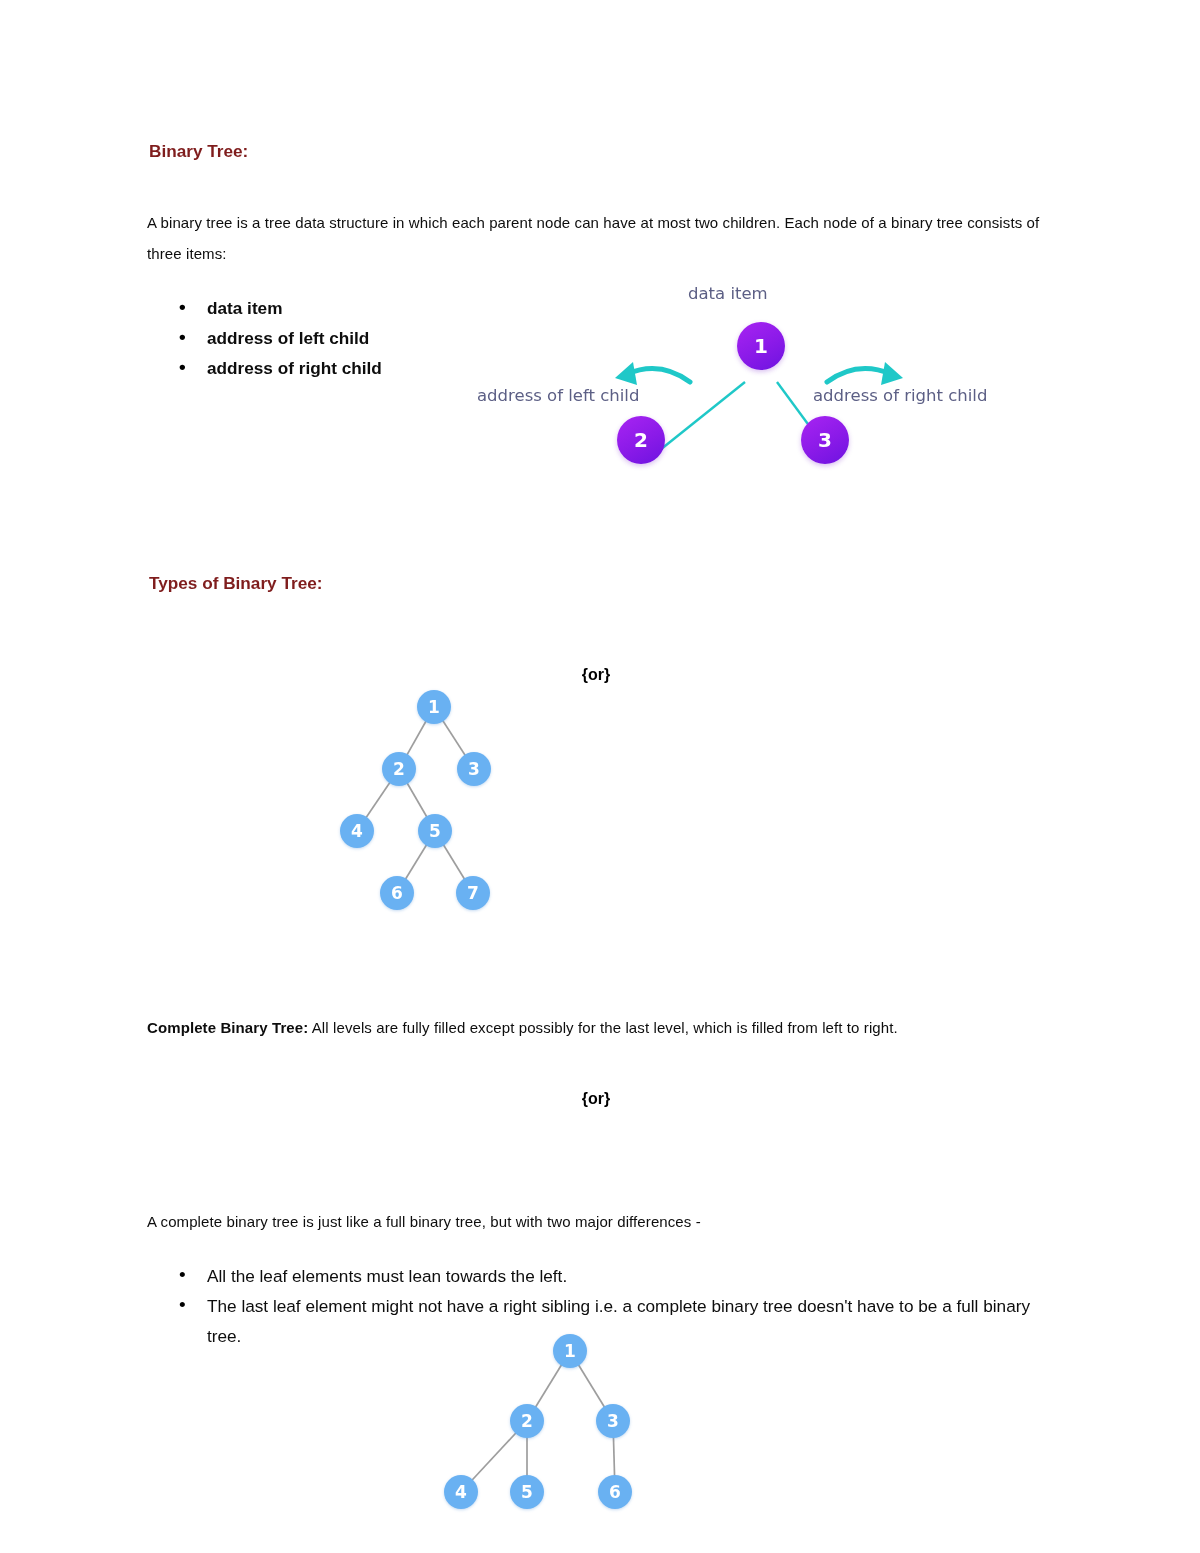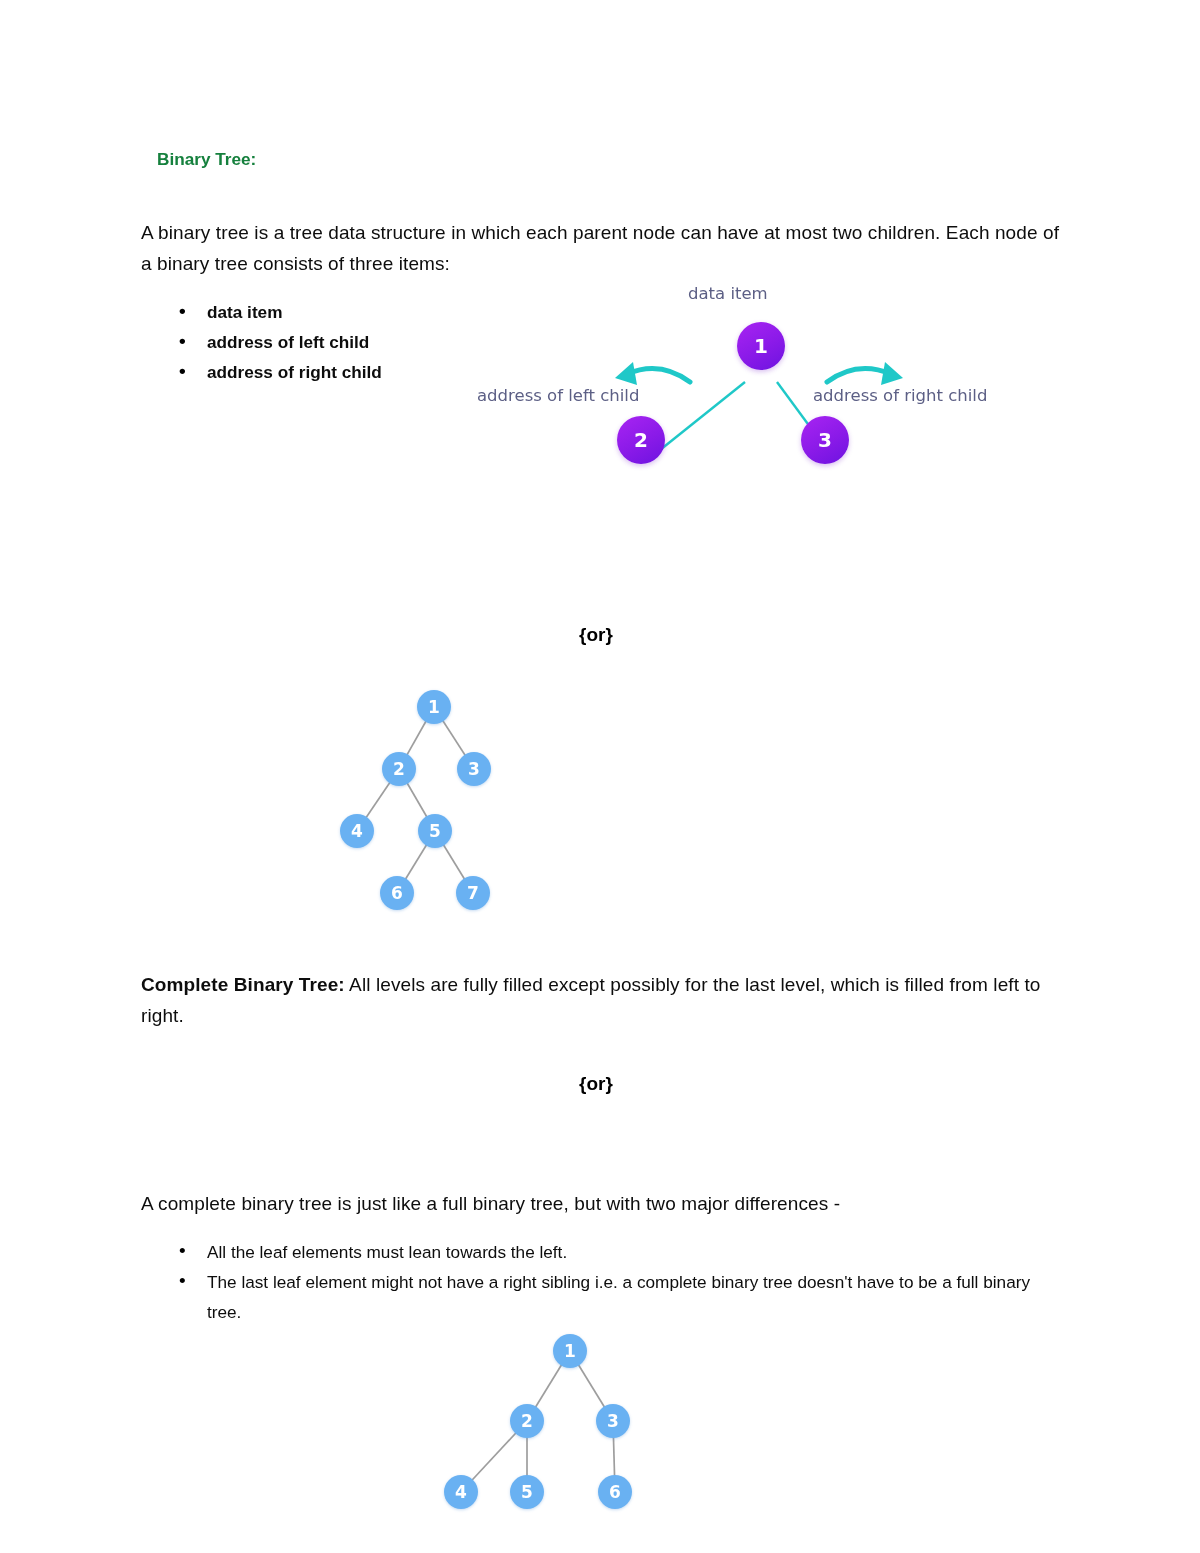--- a/index.html
+++ b/index.html
@@ -25,43 +25,43 @@
   }
   .content {
     position: absolute;
     left: 141px;
     top: 128px;
     width: 920px;
   }
 
   
   .para {
-    font-size: 19px;
+    font-size: 15px;
     line-height: 31px;
     color: #0d0d0d;
-    margin: 0;
+    margin: 6px;
     letter-spacing: .1px;
   }
   .spacer-sm { height: 18px; }
   .spacer-md { height: 26px; }
 
   .b { font-weight: bold; }
 
   .heading {
     font-size: 17.2px;
     line-height: 31px;
     font-weight: bold;
-    color: #15803d;
-    margin: 16px;
+    color: #7f1d1d;
+    margin: 8px;
   }
 
   .centered {
     text-align: center;
     font-weight: bold;
-    font-size: 19px;
+    font-size: 16px;
     line-height: 31px;
     padding-right: 10px;
   }
 
   ul.bullets {
     margin: 0;
     padding: 0 0 0 66px;
     list-style: none;
   }
   ul.bullets li {
@@ -146,20 +146,21 @@
     <div class="spacer-sm"></div>
 
     <ul class="bullets">
       <li class="bold">data item</li>
       <li class="bold">address of left child</li>
       <li class="bold">address of right child</li>
     </ul>
 
     <div style="height:177px"></div>
 
+    <p class="heading">Types of Binary Tree:</p>
     <div class="spacer-sm"></div>
 
     <div class="spacer-sm"></div>
 
     <p class="centered">{or}</p>
     <div class="spacer-sm"></div>
 
 
     <div style="height:282px"></div>
 

